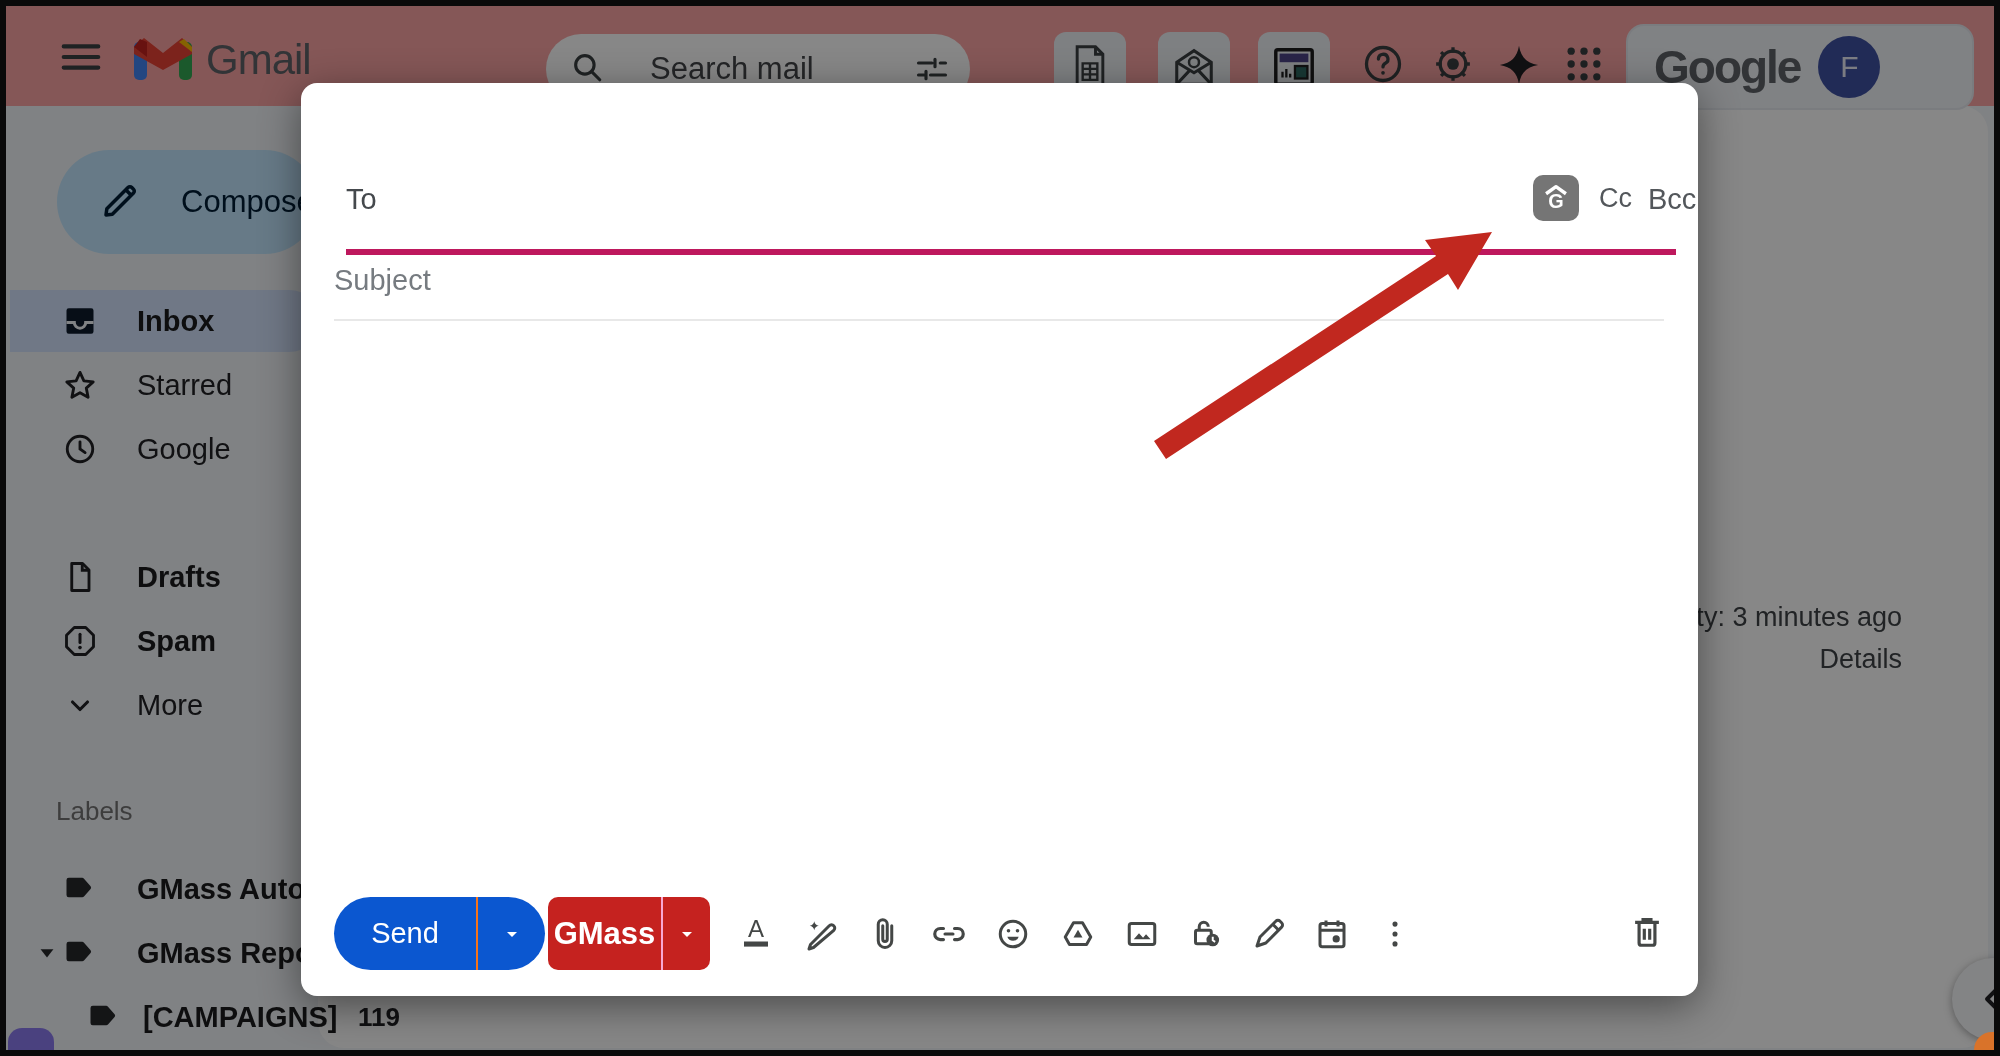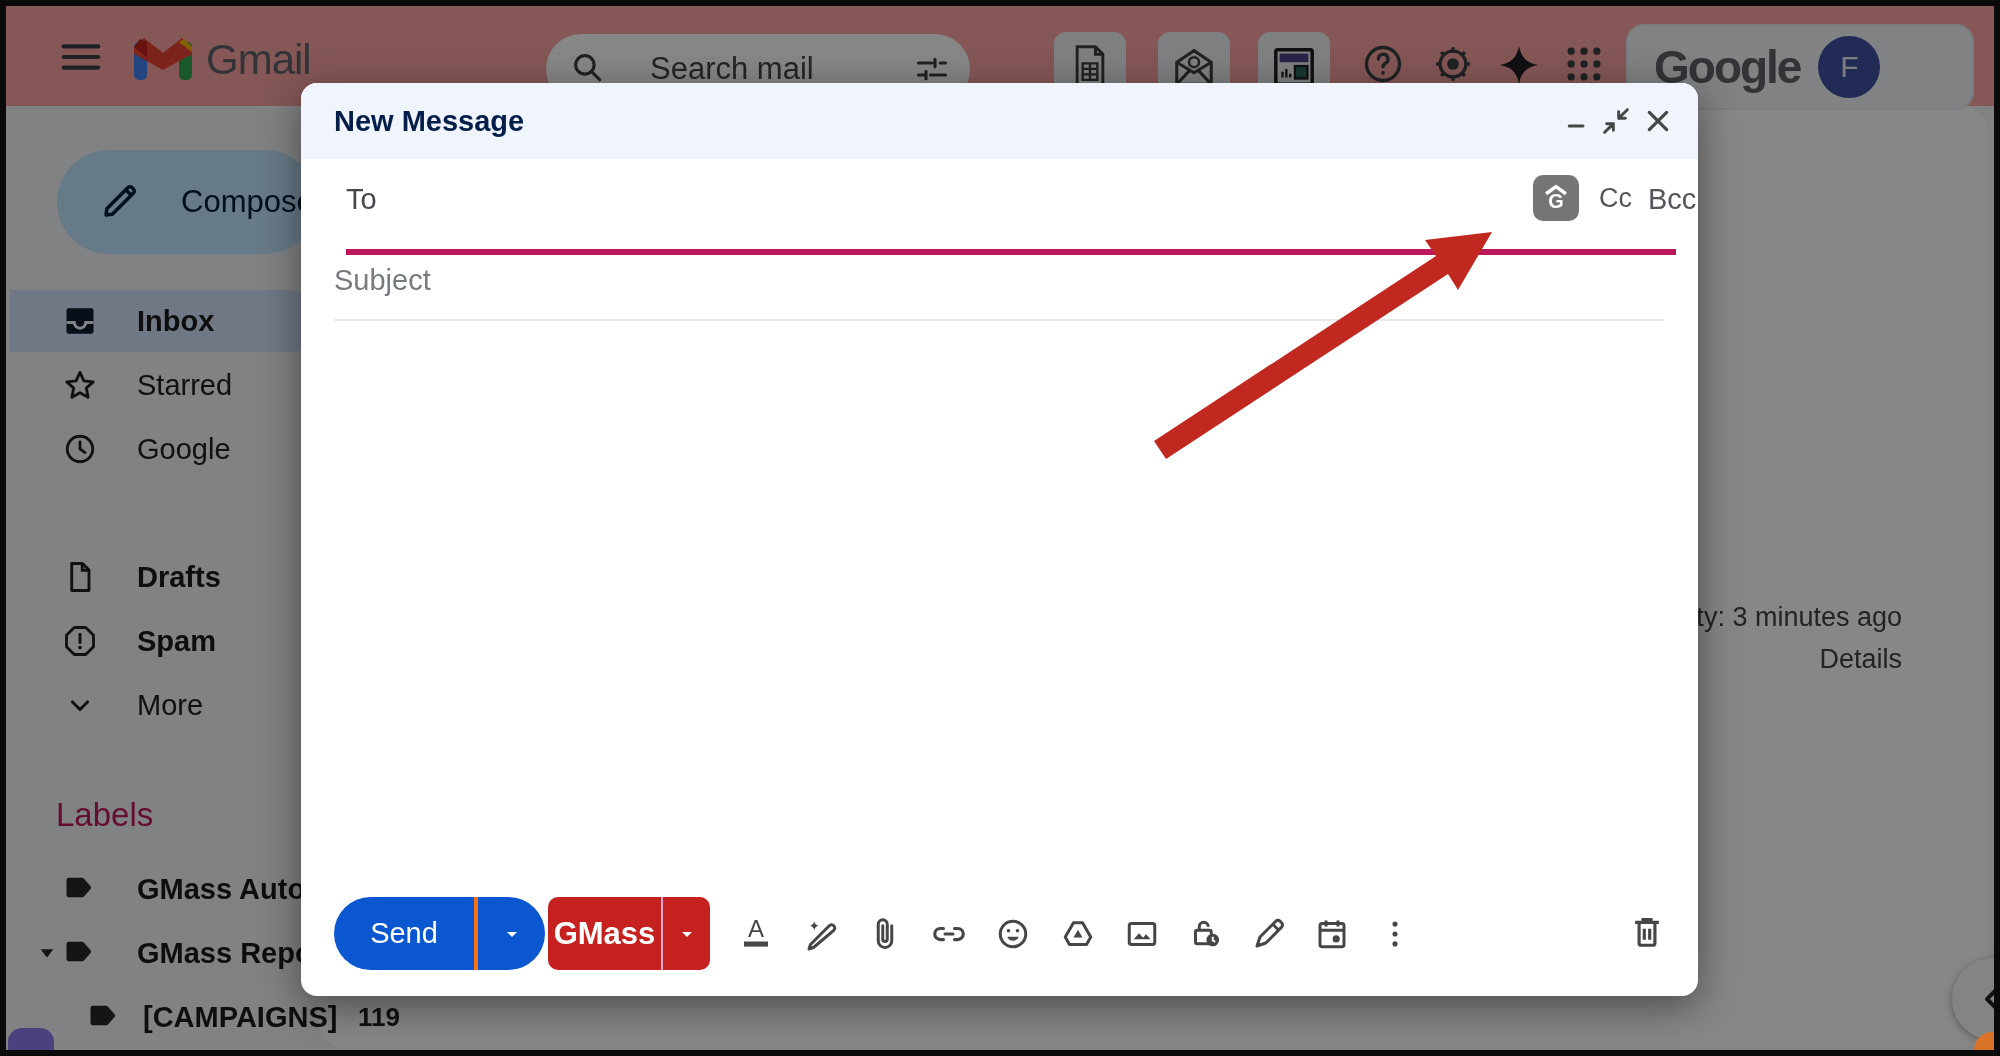--- a/index.html
+++ b/index.html
@@ -37,21 +37,21 @@
   .sidebar { position:absolute; left:6px; top:106px; width:300px; height:944px; background:#f2f5f9; z-index:1; }
   .compose-pill { position:absolute; left:51px; top:44px; width:260px; height:104px; background:#c2e7ff;
                   border-radius:52px; display:flex; align-items:center; }
   .compose-pill .pencil { margin-left:44px; color:#001d35; }
   .compose-label { margin-left:40px; font-size:31px; font-weight:500; color:#001d35; }
   .nav-row { position:absolute; left:4px; width:310px; height:62px; display:flex; align-items:center; }
   .nav-row .nicon { position:absolute; left:52px; width:36px; height:36px; color:#202124; }
   .nav-row .nlabel { position:absolute; left:127px; font-size:29px; color:#202124; white-space:nowrap; }
   .nav-row.selected { background:#d3e3fd; border-radius:0 31px 31px 0; }
   .nav-row.bold .nlabel { font-weight:700; color:#1b1c1e; }
-  .labels-heading { position:absolute; left:50px; top:690px; font-size:33px; color:#be185d; }
+  .labels-heading { position:absolute; left:50px; top:690px; font-size:26px; color:#737373; }
   .twisty { position:absolute; left:26px; width:22px; height:22px; color:#202124; }
   .count { position:absolute; left:348px; font-size:26px; font-weight:700; color:#202124; }
 
   
   .main-panel { position:absolute; left:318px; top:106px; width:1670px; height:942px; background:#ffffff;
                 border-radius:26px; z-index:0; }
   .activity { position:absolute; right:86px; top:496px; font-size:27px; color:#3f4347; text-align:right; }
   .details { position:absolute; right:86px; top:538px; font-size:27px; color:#3f4347; }
   .fab-circle { position:absolute; left:1952px; top:958px; width:82px; height:82px; border-radius:50%;
                 background:#f8f9fb; z-index:1; display:flex; align-items:center; justify-content:center;
@@ -81,21 +81,21 @@
   .bcc { position:absolute; left:1302px; top:24px; font-size:29px; color:#53575b; }
   .subject-row { position:absolute; left:33px; top:158px; width:1330px; height:80px; border-bottom:2px solid #e8e8e8; }
   .subject-input { position:absolute; left:0; top:0; width:100%; height:100%; border:none; outline:none;
                    font-size:29px; color:#202124; font-family:"Liberation Sans",sans-serif; background:transparent; }
   .subject-input::placeholder { color:#767b80; }
   .body-area { position:absolute; left:33px; top:240px; width:1330px; height:560px; }
 
   .send-group { position:absolute; left:33px; top:814px; width:211px; height:73px; background:#0b57d0;
                 border-radius:37px; display:flex; }
   .send-main { width:144px; height:100%; display:flex; align-items:center; justify-content:center;
-               color:#fff; font-size:29px; font-weight:500; border-right:4px solid #f97316; }
+               color:#fff; font-size:29px; font-weight:500; border-right:2px solid #f97316; }
   .send-caret { flex:1; display:flex; align-items:center; justify-content:center; color:#fff; }
   .gmass-group { position:absolute; left:247px; top:814px; width:162px; height:73px; background:#c5221f;
                  border-radius:10px; display:flex; }
   .gmass-main { width:115px; height:100%; display:flex; align-items:center; justify-content:center;
                 color:#fff; font-size:31px; font-weight:700; border-right:2px solid #f9a8d4; }
   .gmass-caret { flex:1; display:flex; align-items:center; justify-content:center; color:#fff; }
 
   .fmt-icon { position:absolute; top:831px; width:40px; height:40px; color:#444746; display:flex;
               align-items:center; justify-content:center; }
   .trash-btn { position:absolute; left:1327px; top:829px; width:40px; height:40px; color:#444746; }
@@ -320,38 +320,20 @@
   <div class="fab-circle">
     <svg width="36" height="36" viewBox="0 0 24 24">
         <polyline points="14.5,5.5 8,12 14.5,18.5" fill="none" stroke="currentColor" stroke-width="2.6" stroke-linecap="round" stroke-linejoin="round"></polyline>
       </svg>
   </div>
   <div class="purple-peek"></div>
 
   <div class="scrim"></div>
 
   <div class="compose-win">
-    <div class="cw-header">
-      <span class="cw-title">New Message</span>
-      <span class="cw-btn cw-min">
-        <svg width="30" height="30" viewBox="0 0 24 24">
-            <path d="M5 16h11" stroke="currentColor" stroke-width="2.4" stroke-linecap="round"></path>
-          </svg>
-      </span>
-      <span class="cw-btn cw-collapse">
-        <svg width="32" height="32" viewBox="0 0 24 24" stroke="currentColor" stroke-width="2.2" stroke-linecap="round" fill="none">
-          <path d="M14 10 L20.5 3.5 M14 10 h5 M14 10 v-5 M10 14 L3.5 20.5 M10 14 h-5 M10 14 v5"></path>
-        </svg>
-      </span>
-      <span class="cw-btn cw-close">
-        <svg width="32" height="32" viewBox="0 0 24 24">
-            <path d="M5.5 5.5 L18.5 18.5 M18.5 5.5 L5.5 18.5" stroke="currentColor" stroke-width="2.4" stroke-linecap="round"></path>
-          </svg>
-      </span>
-    </div>
 
     <div class="to-row">
       <span class="to-label">To</span>
       <span class="gmass-chip">
         <svg width="34" height="34" viewBox="0 0 24 24">
           <path d="M5 9 L12 4 L19 9" fill="none" stroke="#ffffff" stroke-width="2.4" stroke-linejoin="round"></path>
           <text x="12" y="19" text-anchor="middle" font-size="14" font-weight="bold" fill="#ffffff" font-family="Liberation Sans, sans-serif">G</text>
         </svg>
       </span>
       <span class="cc">Cc</span>

